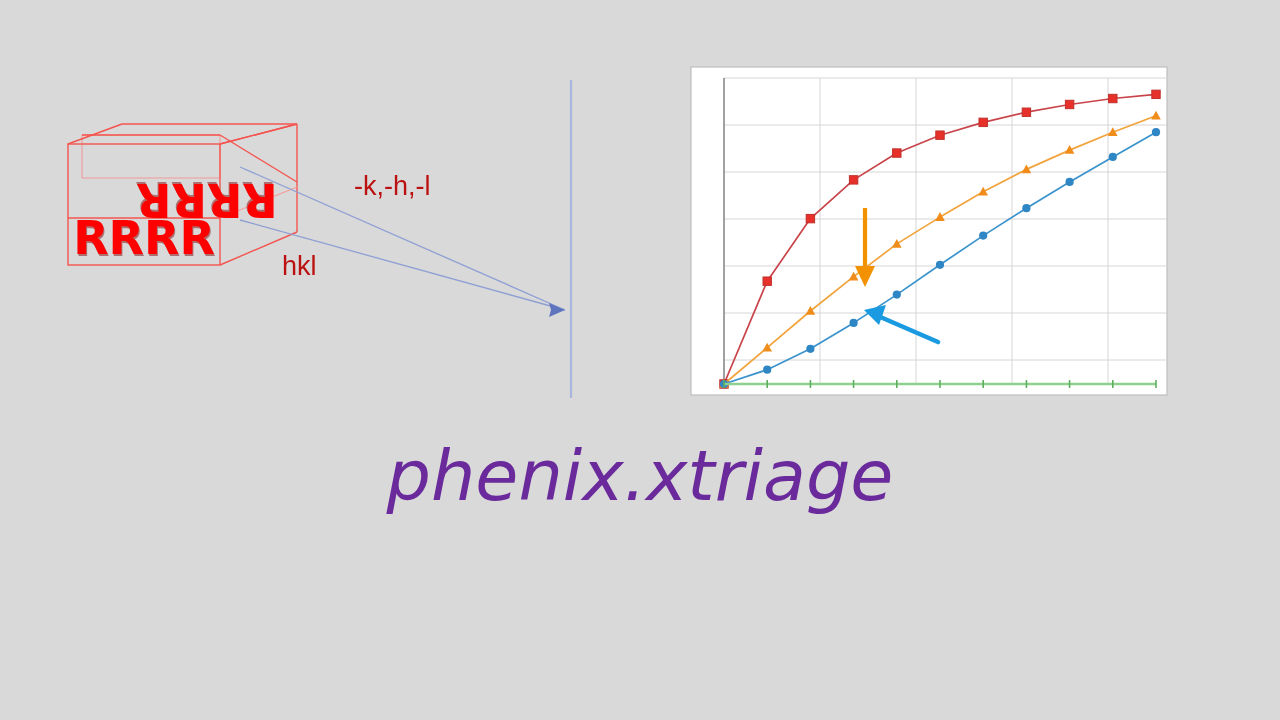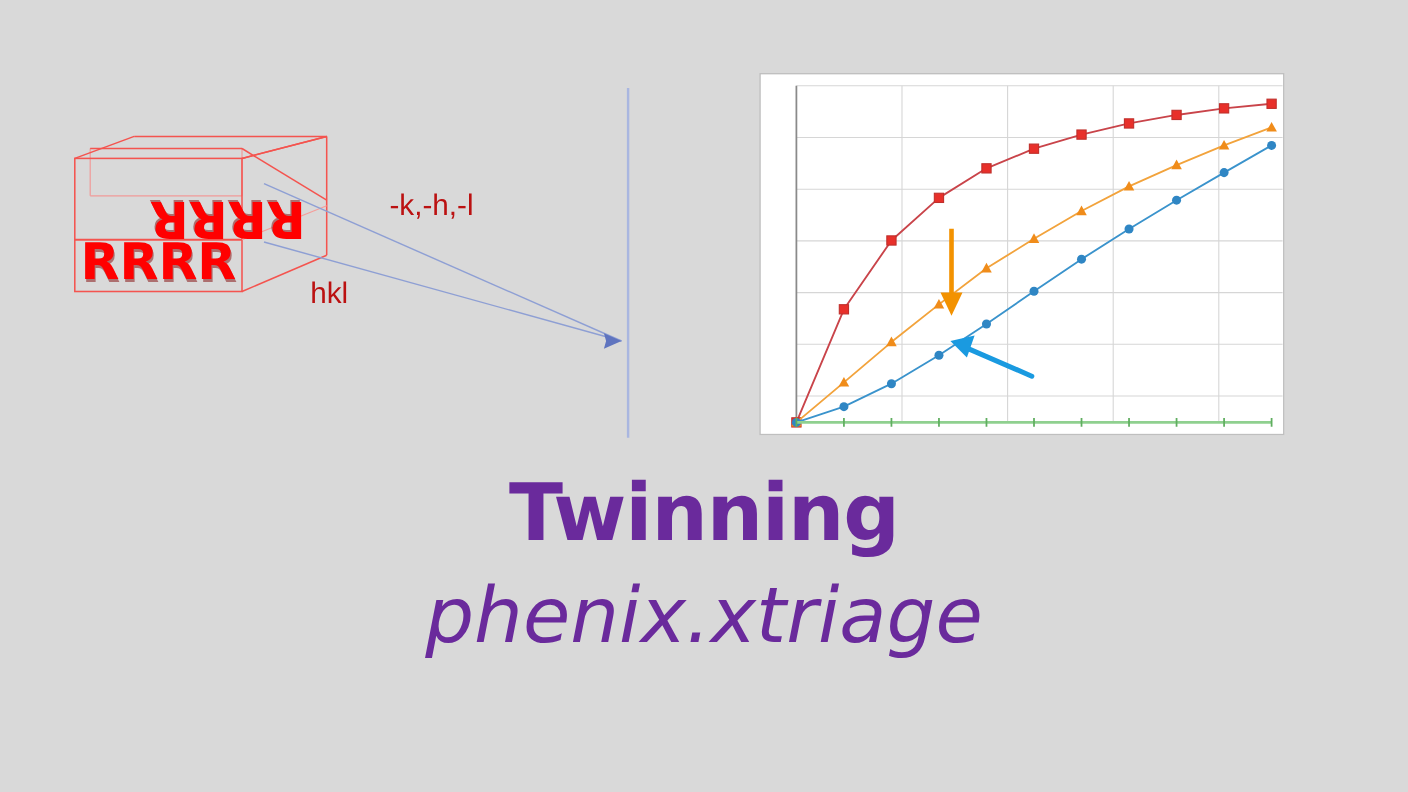--- a/index.html
+++ b/index.html
@@ -242,17 +242,16 @@
       </g>
 
       <g>
         <line x1="248" y1="276" x2="188" y2="250" stroke="#1a9ae0" stroke-width="4.6" stroke-linecap="round"></line>
         <path d="M174,244 L196,239 L189,259 Z" fill="#1a9ae0"></path>
       </g>
     </svg>
   </div>
 
   <div id="title-block">
-    <div id="main-title">Twinning</div>
     <div id="sub-title">phenix.xtriage</div>
   </div>
 
 </div>
 
 </body></html>

